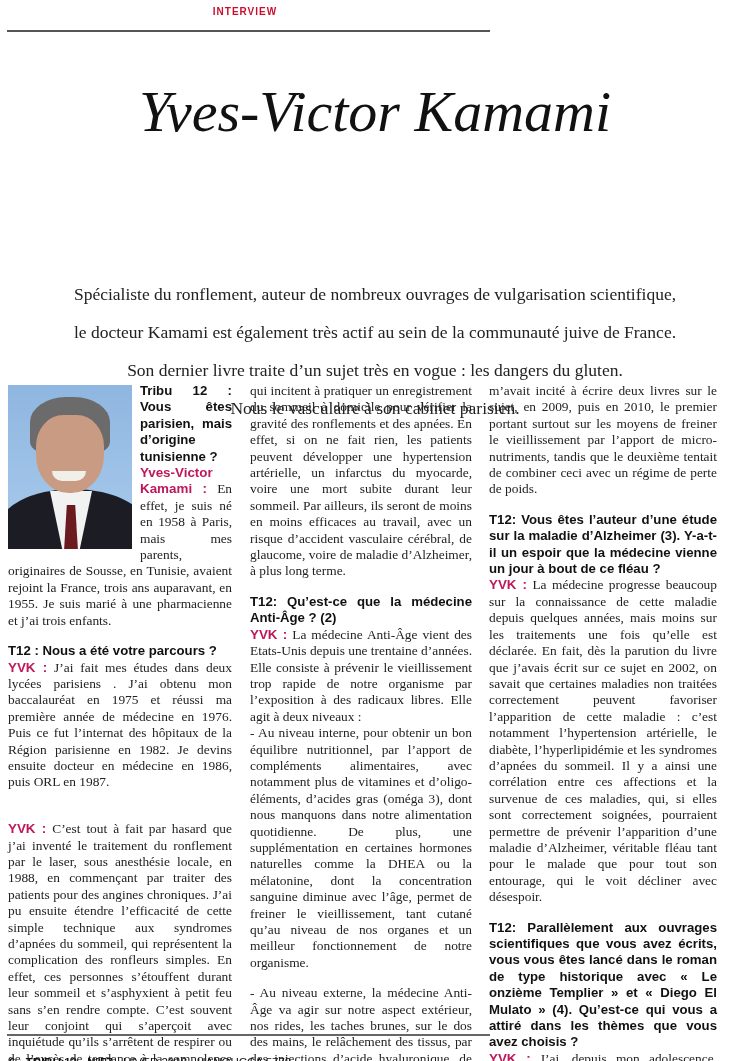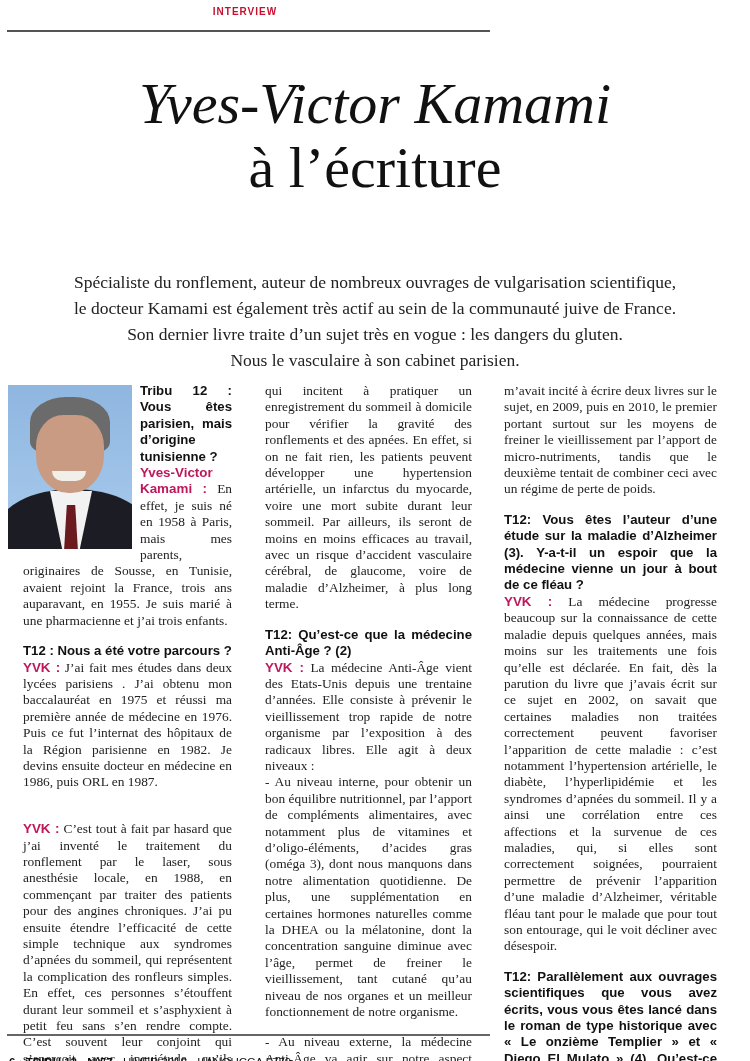--- a/index.html
+++ b/index.html
@@ -6,31 +6,31 @@
   body { width:750px; height:1061px; position:relative; overflow:hidden; color:#111; }
   .section-label {
     position:absolute; left:0; top:6px; width:490px; text-align:center;
     left:0; right:0; width:auto;
     font-family:"Liberation Sans", sans-serif; font-weight:bold; font-size:10px;
     letter-spacing:1px; color:#c8102e;
   }
   .rule-top { position:absolute; left:7px; top:30px; width:483px; height:2px; background:#555; }
   .title-wrap { position:absolute; left:0; top:70px; width:750px; text-align:center;
     font-family:"Liberation Serif", serif; color:#111; }
-  .title-name { font-style:italic; font-size:58px; line-height:60px; margin:4px; }
+  .title-name { font-style:italic; font-size:58px; line-height:60px; margin:12px; }
   .title-line { font-size:58px; line-height:60px; margin:0; }
   .intro { position:absolute; left:20px; top:267px; width:710px; text-align:center;
     font-family:"Liberation Serif", serif; font-size:17.5px; line-height:22px; color:#222; }
-  .intro p { margin:4px; }
+  .intro p { margin:16px; }
   .col { position:absolute; top:383px; font-family:"Liberation Serif", serif;
     font-size:13.4px; line-height:16.4px; color:#222; text-align:justify; }
   .col1 { left:8px; width:224px; }
   .col2 { left:250px; width:222px; }
   .col3 { left:489px; width:228px; }
-  .col p { margin:0 0 14px 15px; }
+  .col p { margin:0 0 14px 0; }
   .q { font-family:"Liberation Sans", sans-serif; font-weight:bold; font-size:13.2px;
     line-height:16.4px; color:#111; }
   .spk { font-family:"Liberation Sans", sans-serif; font-weight:bold; color:#be185d; }
   .photo { float:left; width:124px; height:164px; margin:2px 8px 2px 0; position:relative;
     background:linear-gradient(180deg,#8fb6e0 0%,#9fc3e8 60%,#a9cbe9 100%); overflow:hidden; }
   .photo .hair { position:absolute; left:22px; top:12px; width:80px; height:56px; border-radius:45% 45% 20% 20%;
     background:#6b6b6b; }
   .photo .face { position:absolute; left:28px; top:30px; width:68px; height:78px; border-radius:40% 40% 48% 48%;
     background:#c99b82; }
   .photo .smile { position:absolute; left:44px; top:86px; width:34px; height:10px; border-radius:0 0 20px 20px;
@@ -47,21 +47,20 @@
   .footer b { font-weight:bold; }
 </style>
 </head>
 <body>
 
 <div class="section-label" style="left:0;width:490px;">INTERVIEW</div>
 <div class="rule-top"></div>
 
 <div class="title-wrap">
   <p class="title-name">Yves-Victor Kamami</p>
-  <p class="title-line">à l’écriture</p>
 </div>
 
 <div class="intro">
   <p>Spécialiste du ronflement, auteur de nombreux ouvrages de vulgarisation scientifique,</p>
   <p>le docteur Kamami est également très actif au sein de la communauté juive de France.</p>
   <p>Son dernier livre traite d’un sujet très en vogue : les dangers du gluten.</p>
   <p>Nous le vasculaire à son cabinet parisien.</p>
 </div>
 
 <div class="col col1">

